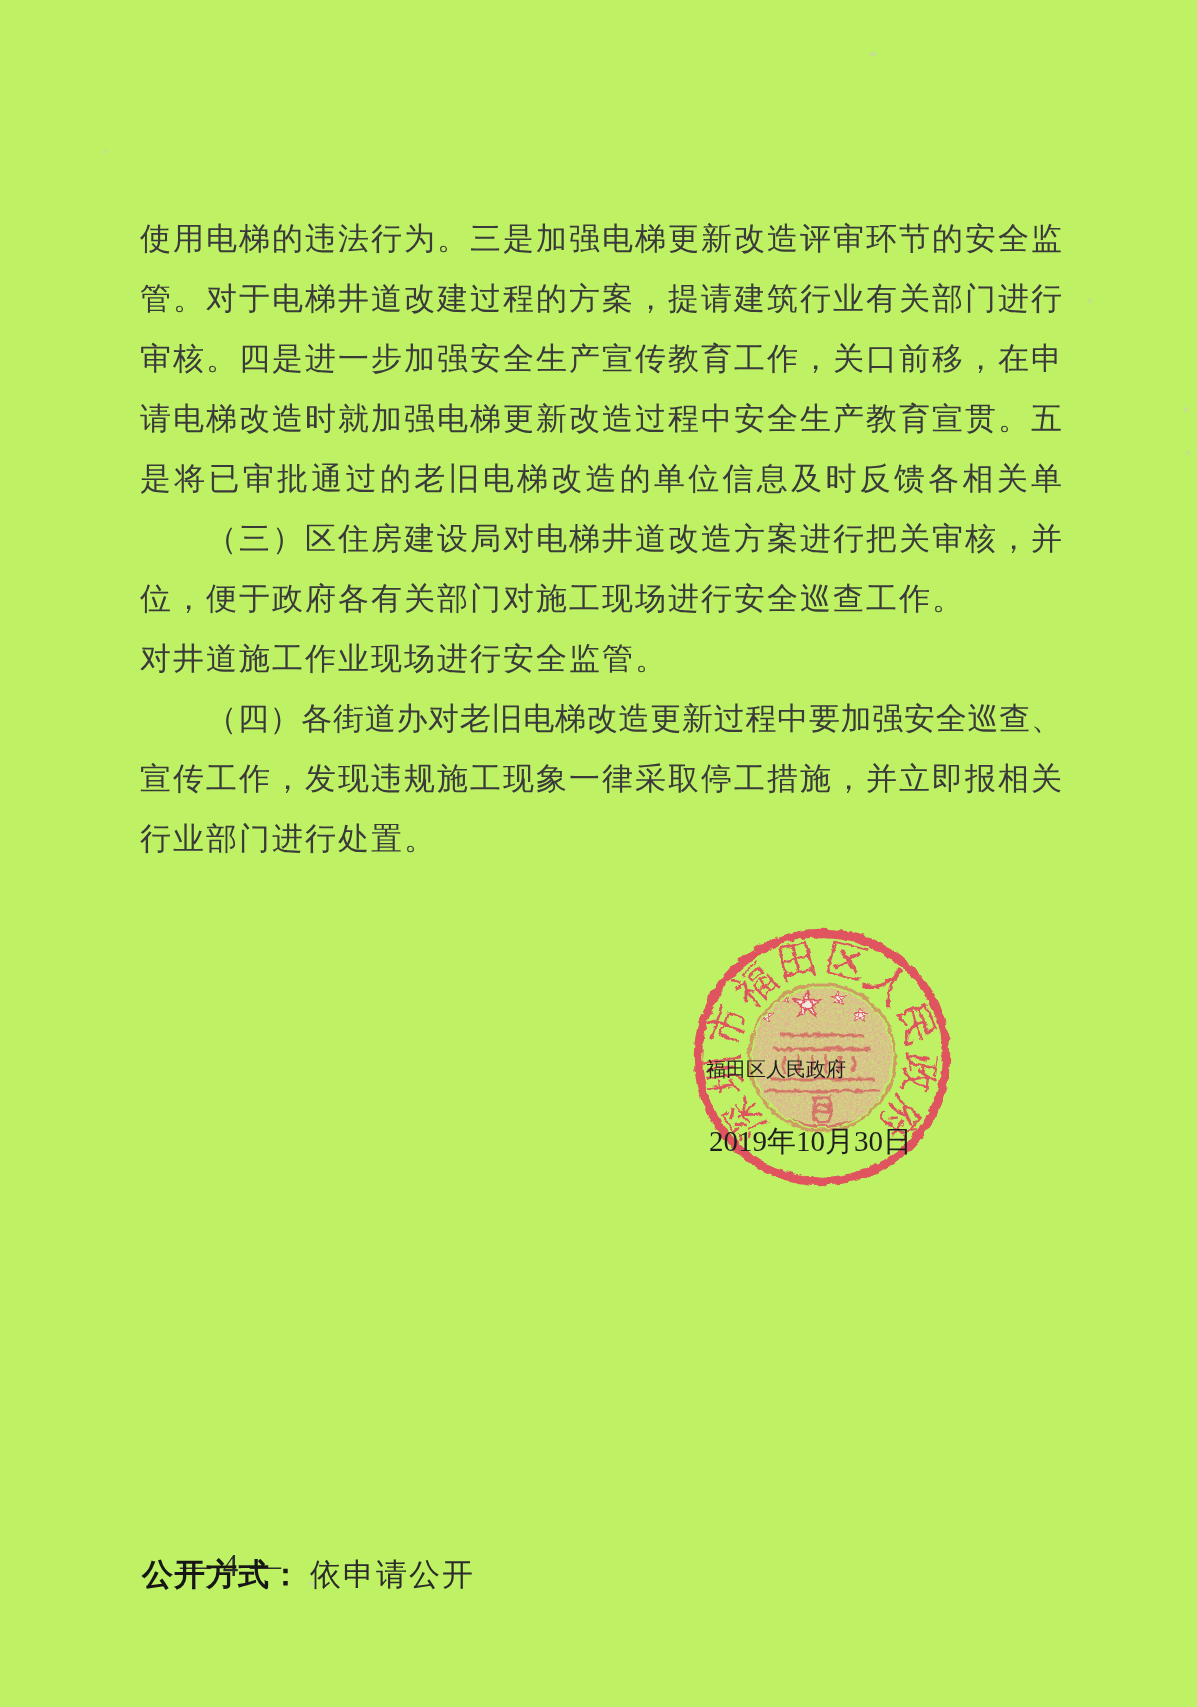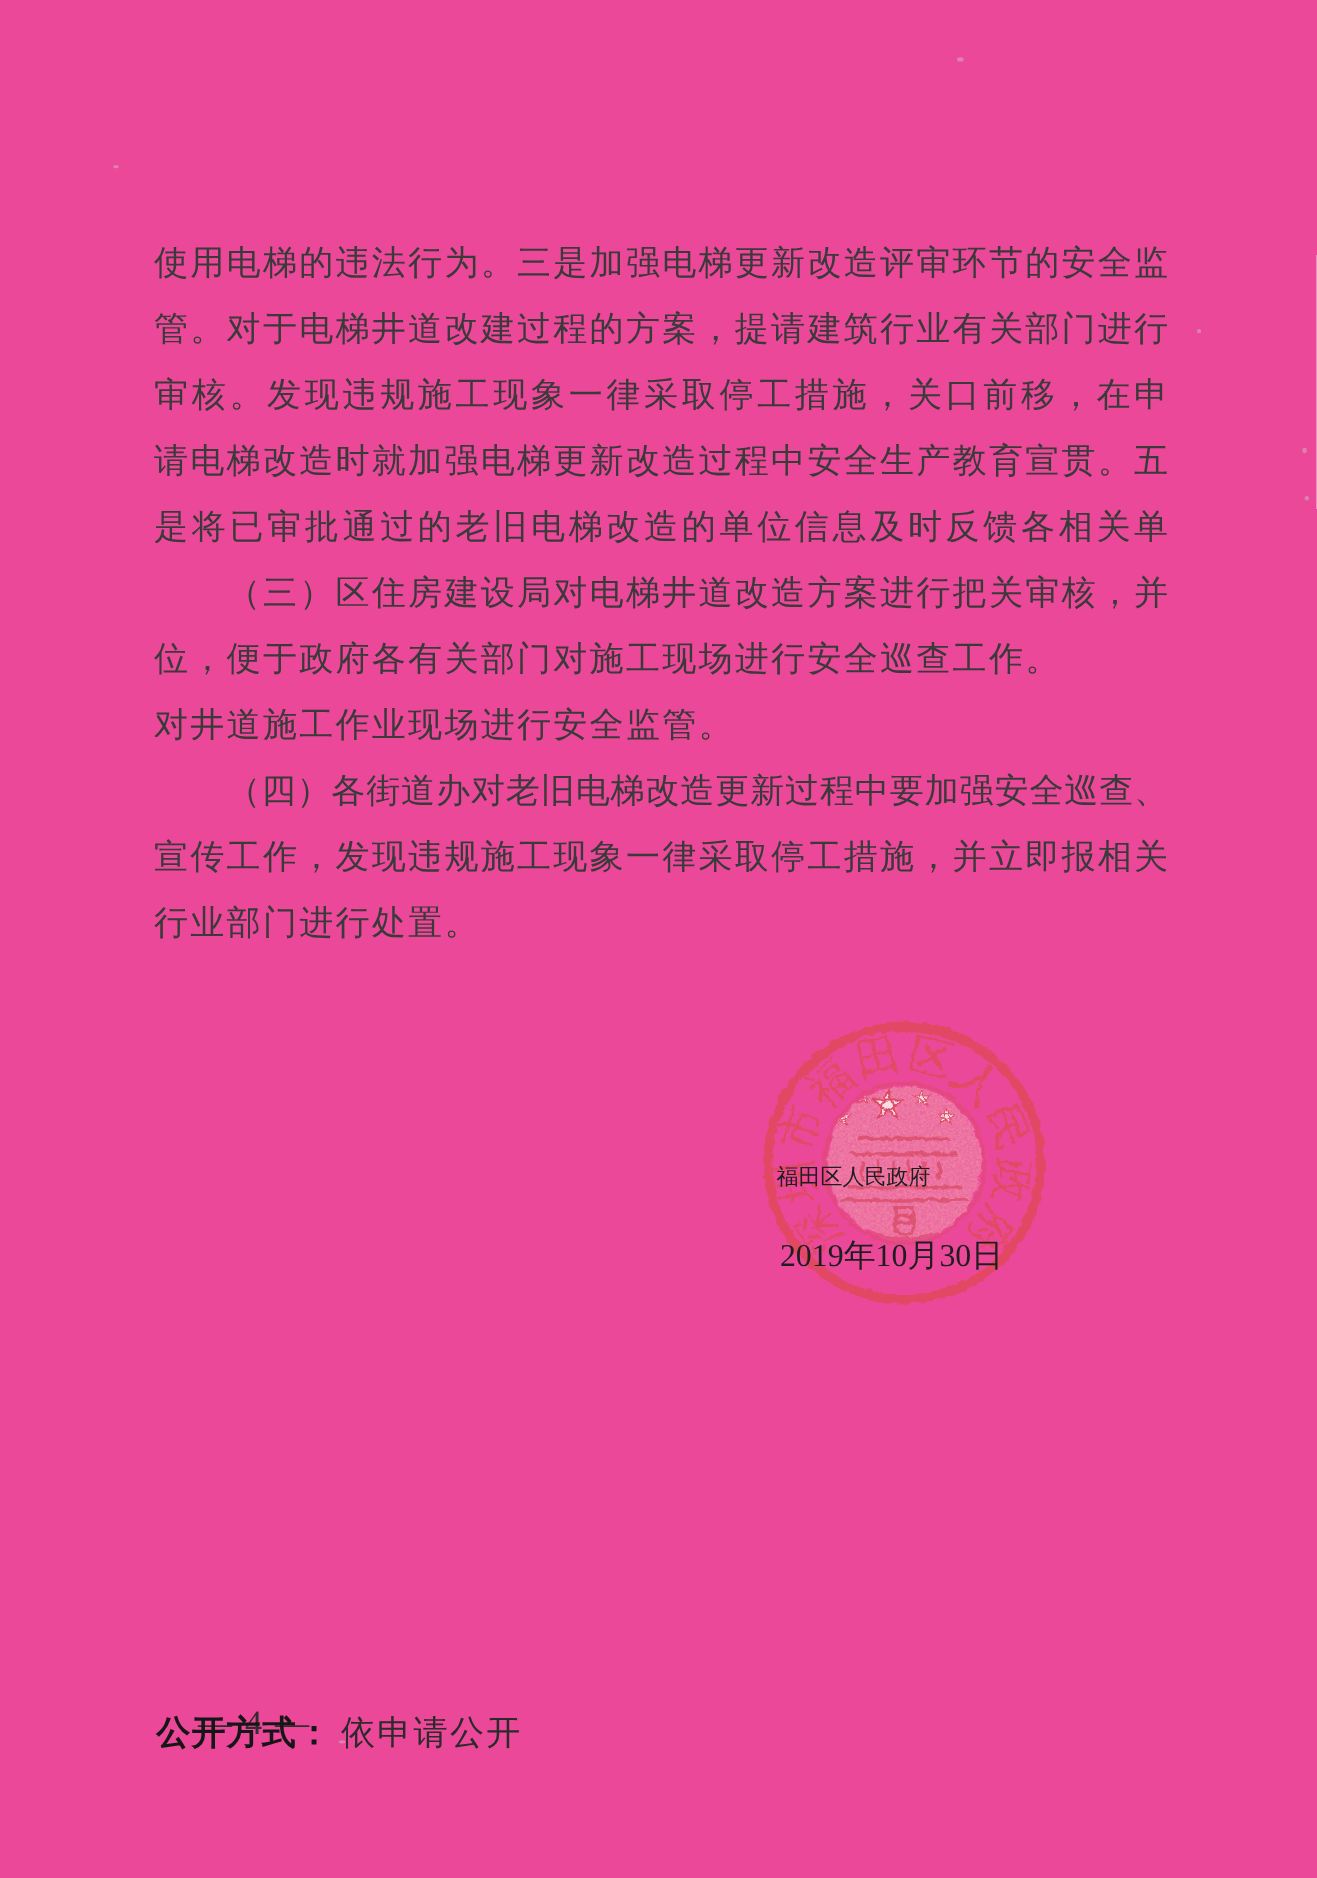--- a/index.html
+++ b/index.html
@@ -1,20 +1,20 @@
 <!DOCTYPE html>
 <html><head>
 <meta charset="utf-8">
 <style>
   html,body{margin:0;padding:0;background:#e8e8e8;}
   .page{
     position:relative;
     width:1197px;height:1707px;
     margin:0 auto;
-    background:#ec4899;
+    background:#bef264;
     overflow:hidden;
     font-family:"Liberation Serif","DejaVu Serif",serif;
   }
   
   .body-text{
     position:absolute;left:140px;top:209px;width:922px;
     font-size:31px;line-height:60px;color:#3a3a3a;
   }
   .line{
     height:60px;
@@ -60,21 +60,21 @@
   .speck{position:absolute;background:#c9c9c9;border-radius:50%;opacity:.45;}
 </style>
 </head>
 <body>
 
 <div class="page">
 
   <div class="body-text">
     <div class="line">使用电梯的违法行为。三是加强电梯更新改造评审环节的安全监</div>
     <div class="line">管。对于电梯井道改建过程的方案，提请建筑行业有关部门进行</div>
-    <div class="line">审核。发现违规施工现象一律采取停工措施，关口前移，在申</div>
+    <div class="line">审核。四是进一步加强安全生产宣传教育工作，关口前移，在申</div>
     <div class="line">请电梯改造时就加强电梯更新改造过程中安全生产教育宣贯。五</div>
     <div class="line">是将已审批通过的老旧电梯改造的单位信息及时反馈各相关单</div>
     <div class="line indent">（三）区住房建设局对电梯井道改造方案进行把关审核，并</div>
     <div class="line end">位，便于政府各有关部门对施工现场进行安全巡查工作。</div>
     <div class="line end">对井道施工作业现场进行安全监管。</div>
     <div class="line indent">（四）各街道办对老旧电梯改造更新过程中要加强安全巡查、</div>
     <div class="line">宣传工作，发现违规施工现象一律采取停工措施，并立即报相关</div>
     <div class="line end">行业部门进行处置。</div>
   </div>
 

